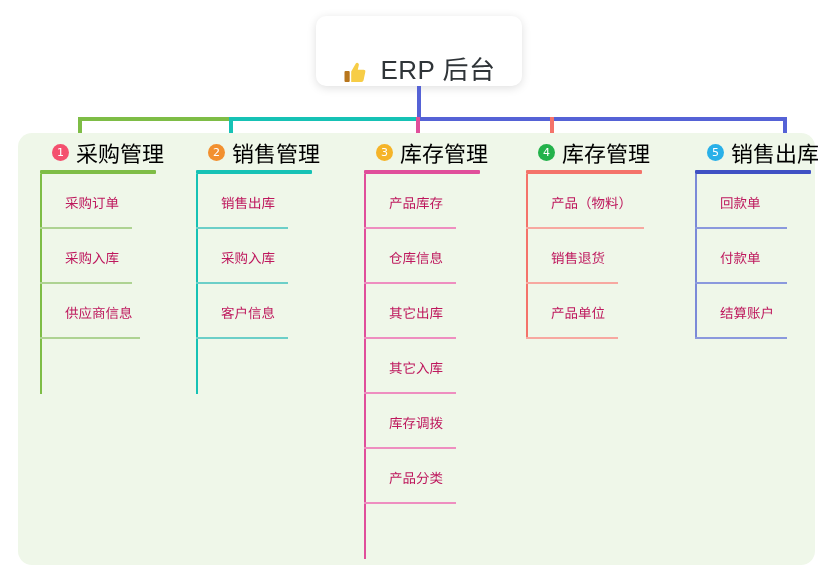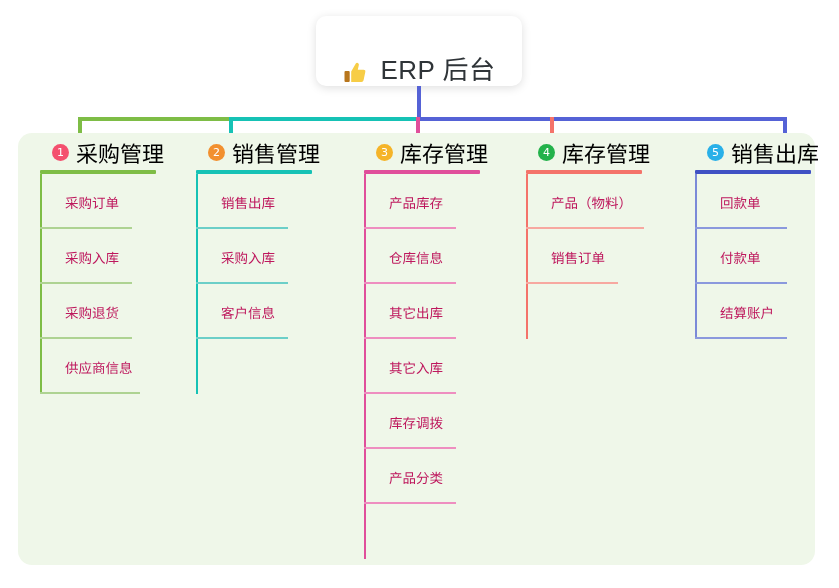--- a/index.html
+++ b/index.html
@@ -178,24 +178,20 @@
         <div class="spine" style="background:#7ebd46; height:220px;"></div>
         <div class="item">
           <span class="item-label">采购订单</span>
           <span class="item-rule" style="background:#aed392;"></span>
         </div>
         <div class="item">
           <span class="item-label">采购入库</span>
           <span class="item-rule" style="background:#aed392;"></span>
         </div>
         <div class="item">
-          <span class="item-label">采购退货</span>
-          <span class="item-rule" style="background:#aed392;"></span>
-        </div>
-        <div class="item">
           <span class="item-label">供应商信息</span>
           <span class="item-rule" style="background:#aed392; width:100px;"></span>
         </div>
       </div>
     </div>
 
     <div class="column" style="left:178px;">
       <div class="col-head">
         <span class="badge" style="background:#f2902f;">2</span>
         <span class="col-title">销售管理</span>
@@ -259,21 +255,25 @@
         <span class="col-title">库存管理</span>
         <span class="head-rule" style="background:#f4736a;"></span>
       </div>
       <div class="items">
         <div class="spine" style="background:#f4736a; height:165px;"></div>
         <div class="item">
           <span class="item-label">产品（物料）</span>
           <span class="item-rule" style="background:#f7a8a0; width:118px;"></span>
         </div>
         <div class="item">
-          <span class="item-label">销售订单</span>
+          <span class="item-label">销售退货</span>
+          <span class="item-rule" style="background:#f7a8a0;"></span>
+        </div>
+        <div class="item">
+          <span class="item-label">产品单位</span>
           <span class="item-rule" style="background:#f7a8a0;"></span>
         </div>
       </div>
     </div>
 
     <div class="column" style="left:677px;">
       <div class="col-head">
         <span class="badge" style="background:#29b0e8;">5</span>
         <span class="col-title">销售出库</span>
         <span class="head-rule" style="background:#3f51c4;"></span>

